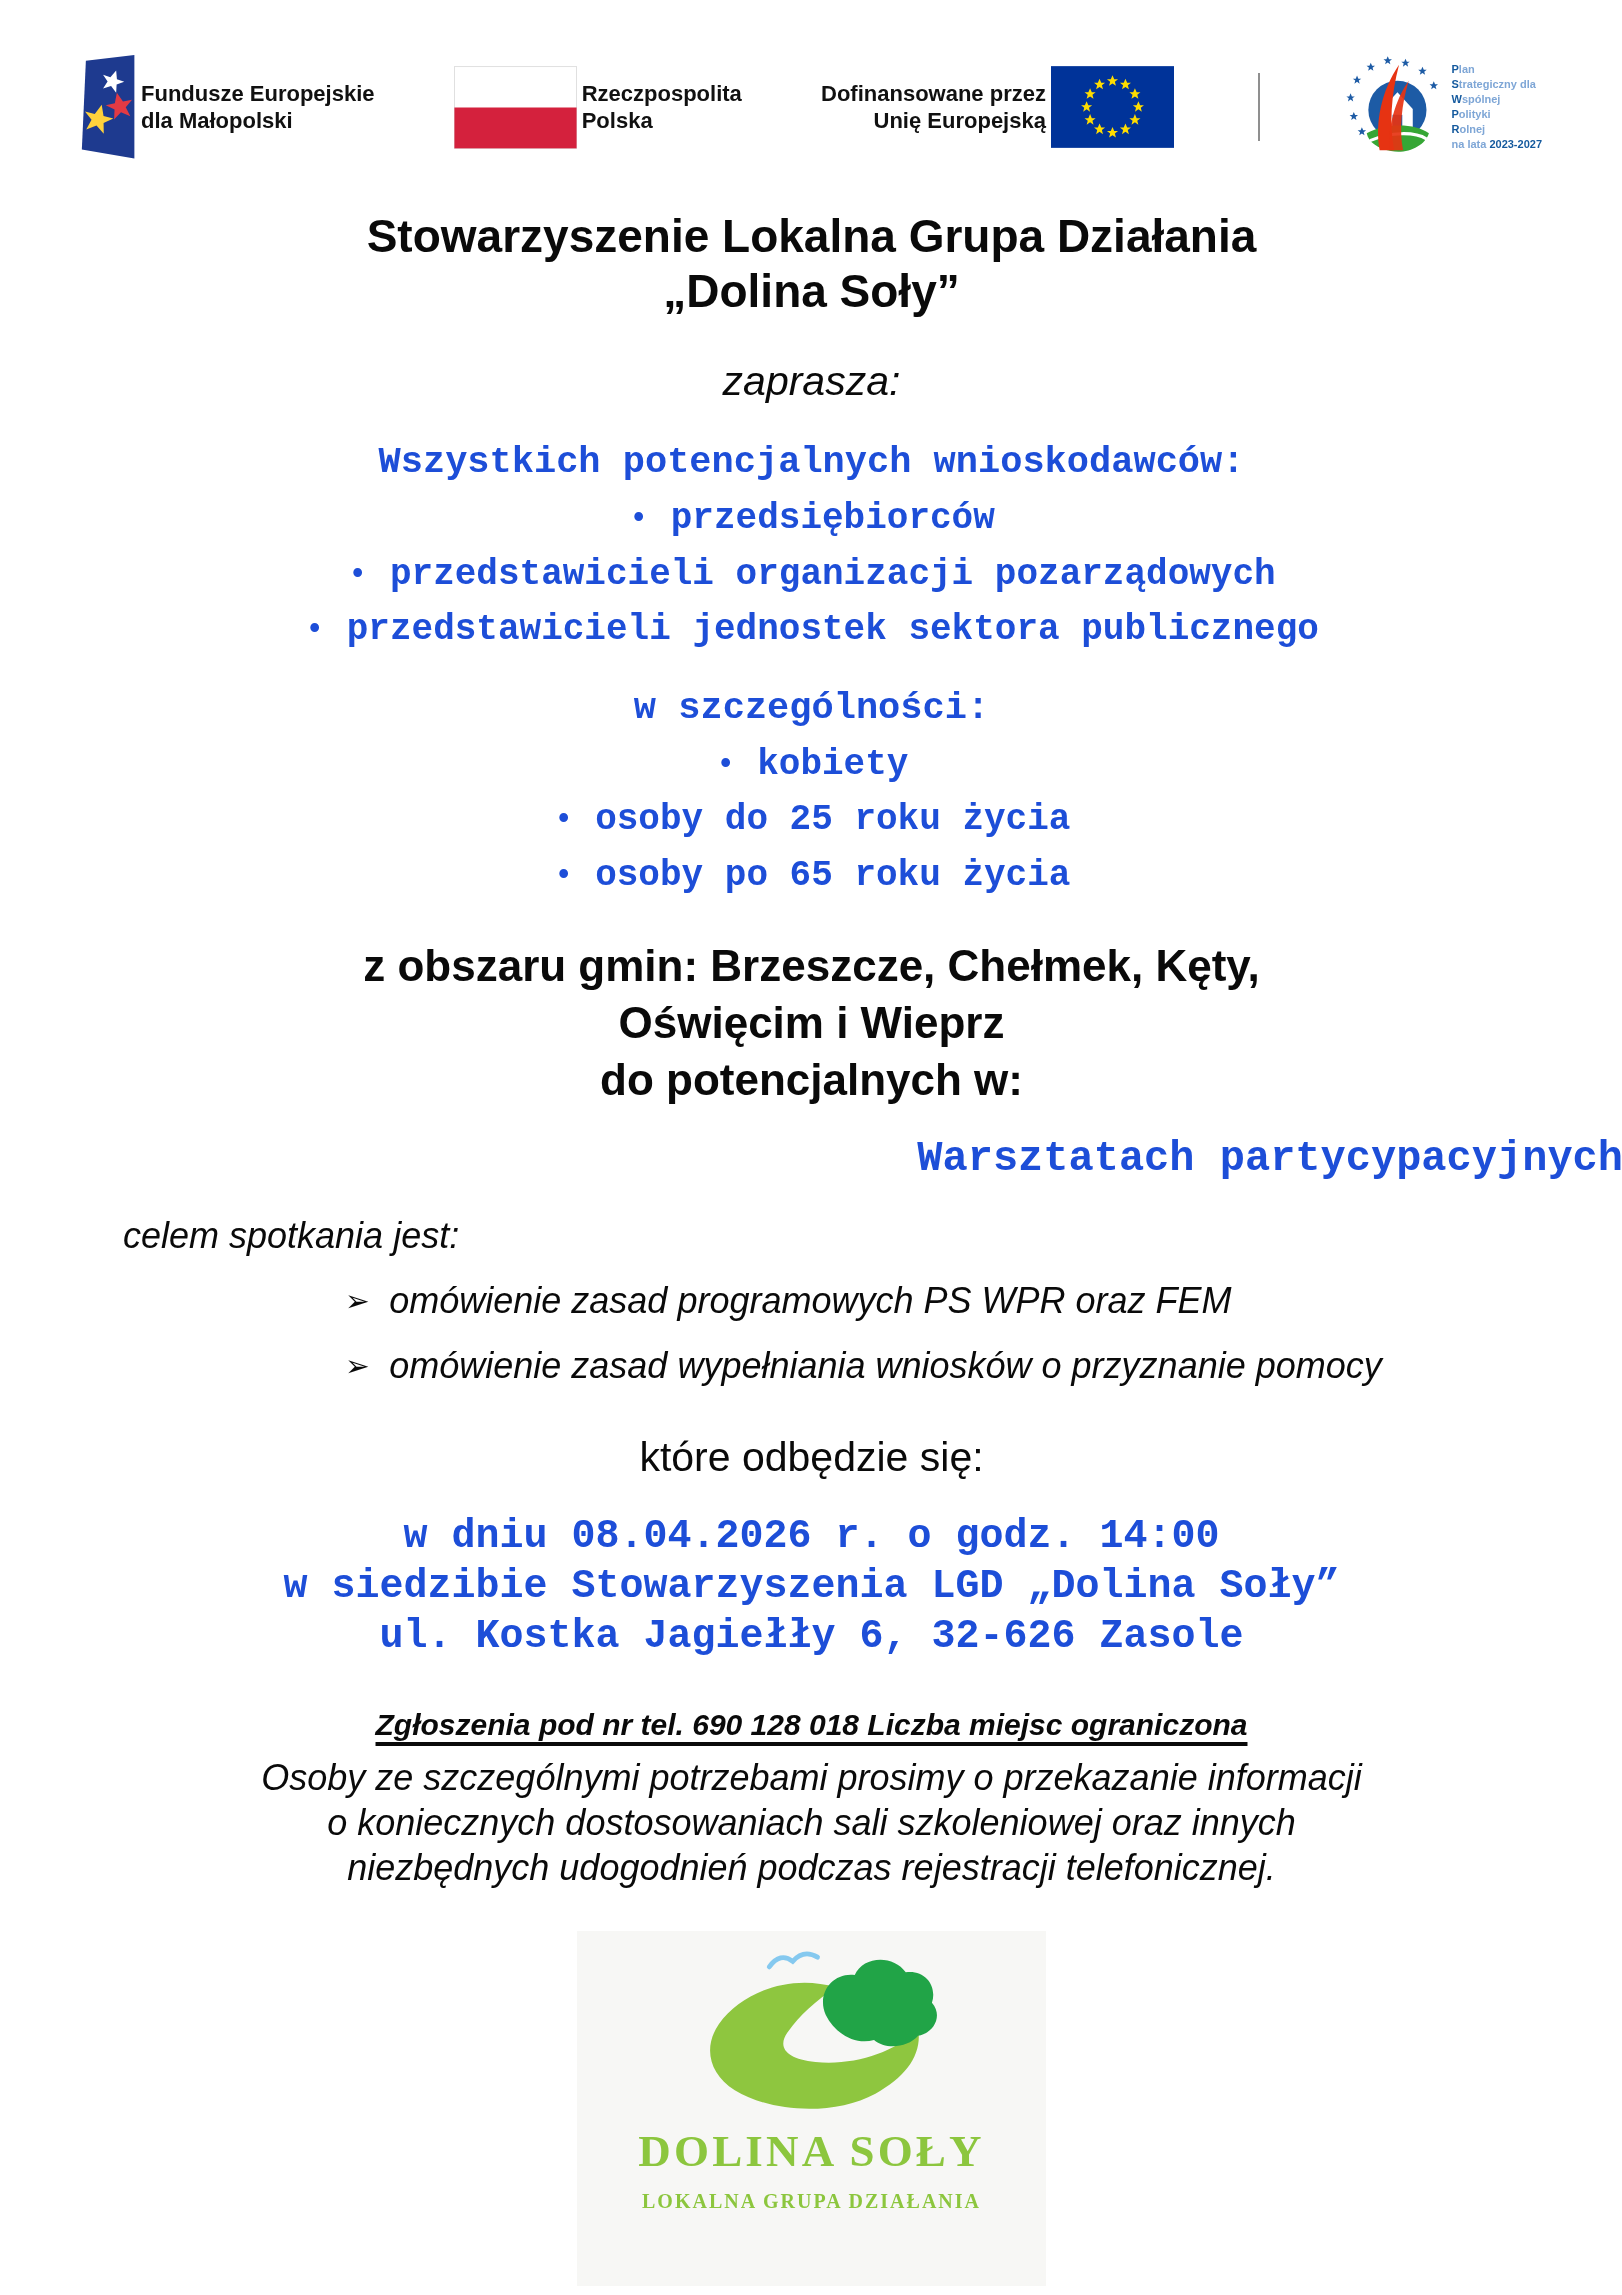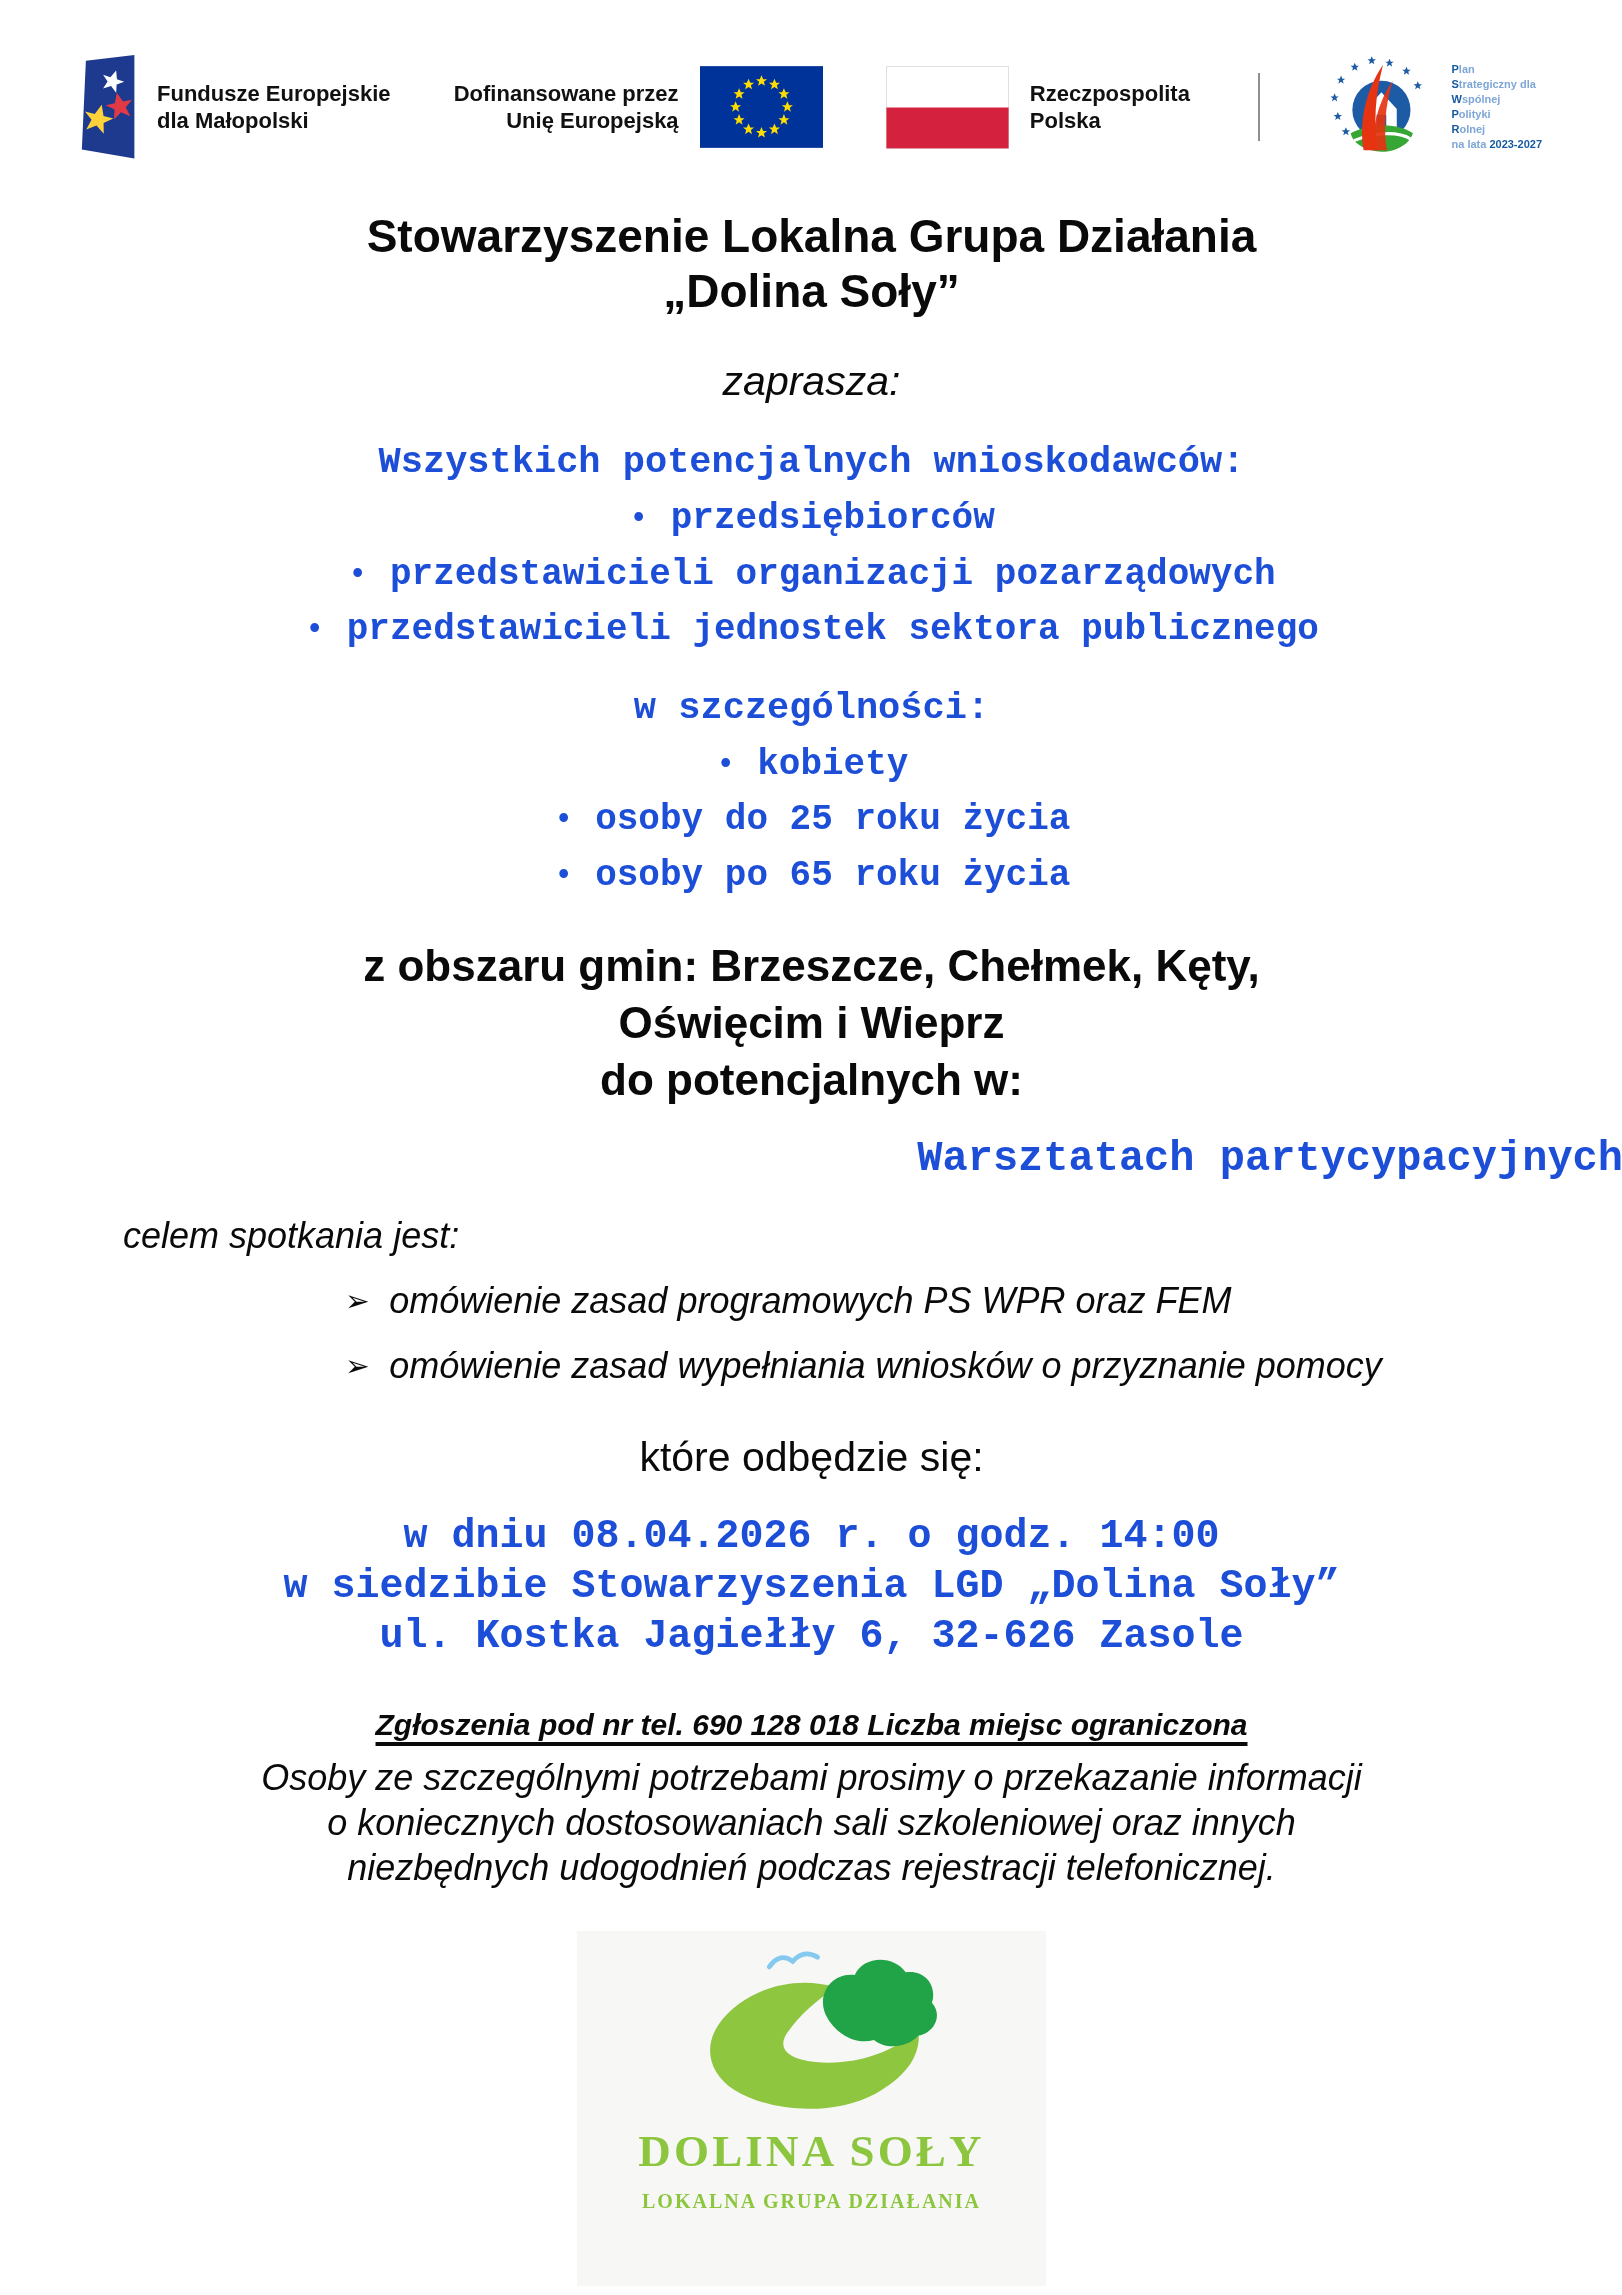--- a/index.html
+++ b/index.html
@@ -16,21 +16,21 @@
 
   
   .header-row {
     display: flex;
     align-items: center;
     justify-content: space-between;
     width: 1461px;
     margin: 42px auto 0;
     height: 130px;
   }
-  .logo-group { display: flex; align-items: center; gap: 21px; }
+  .logo-group { display: flex; align-items: center; gap: 5px; }
   .logo-text {
     font-size: 22px;
     font-weight: bold;
     line-height: 1.25;
     color: #111111;
     white-space: nowrap;
   }
   .eu-text { text-align: right; }
   .header-divider {
     width: 2.4px; height: 68px;
@@ -182,20 +182,31 @@
           <path id="st5" d="M0,-10 2.94,-3.09 9.51,-3.09 4.05,1.18 5.88,8.09 0,4 -5.88,8.09 -4.05,1.18 -9.51,-3.09 -2.94,-3.09 Z"></path>
         </defs>
         <polygon points="6,7 66,0 66,128 1,117" fill="#1e3a8f"></polygon>
         <use href="#st5" transform="translate(39,33) rotate(18) scale(1.45)" fill="#ffffff"></use>
         <use href="#st5" transform="translate(48,64) rotate(-12) scale(1.75)" fill="#e23a44"></use>
         <use href="#st5" transform="translate(21,80) rotate(14) scale(1.9)" fill="#ffd23c"></use>
       </svg>
       <div class="logo-text">
         <div>Fundusze Europejskie</div>
         <div>dla Małopolski</div>
+      </div>
+    </div>
+
+    <div class="logo-group">
+      <svg width="123" height="83" viewBox="0 0 152 102">
+        <rect x="0.5" y="0.5" width="151" height="101" fill="#ffffff" stroke="#d9d9d9"></rect>
+        <rect x="0.5" y="51" width="151" height="50.5" fill="#d4213d"></rect>
+      </svg>
+      <div class="logo-text">
+        <div>Rzeczpospolita</div>
+        <div>Polska</div>
       </div>
     </div>
 
     <div class="logo-group">
       <div class="logo-text eu-text">
         <div>Dofinansowane przez</div>
         <div>Unię Europejską</div>
       </div>
       <svg width="123" height="82" viewBox="0 0 152 101">
         <rect width="152" height="101" fill="#003399"></rect>
@@ -207,31 +218,20 @@
           <use href="#st5" transform="translate(103.7,66.5) scale(0.72)"></use>
           <use href="#st5" transform="translate(92,78.2) scale(0.72)"></use>
           <use href="#st5" transform="translate(76,82.5) scale(0.72)"></use>
           <use href="#st5" transform="translate(60,78.2) scale(0.72)"></use>
           <use href="#st5" transform="translate(48.3,66.5) scale(0.72)"></use>
           <use href="#st5" transform="translate(44,50.5) scale(0.72)"></use>
           <use href="#st5" transform="translate(48.3,34.5) scale(0.72)"></use>
           <use href="#st5" transform="translate(60,22.8) scale(0.72)"></use>
         </g>
       </svg>
-    </div>
-
-    <div class="logo-group">
-      <svg width="123" height="83" viewBox="0 0 152 102">
-        <rect x="0.5" y="0.5" width="151" height="101" fill="#ffffff" stroke="#d9d9d9"></rect>
-        <rect x="0.5" y="51" width="151" height="50.5" fill="#d4213d"></rect>
-      </svg>
-      <div class="logo-text">
-        <div>Rzeczpospolita</div>
-        <div>Polska</div>
-      </div>
     </div>
 
     <div class="header-divider"></div>
 
     <div class="logo-group">
       <svg width="102" height="105" viewBox="0 0 126 130">
         <g fill="#1d5ba5">
           <use href="#st5" transform="translate(76,10) scale(0.55)"></use>
           <use href="#st5" transform="translate(54,7) scale(0.55)"></use>
           <use href="#st5" transform="translate(33,15) scale(0.55)"></use>

